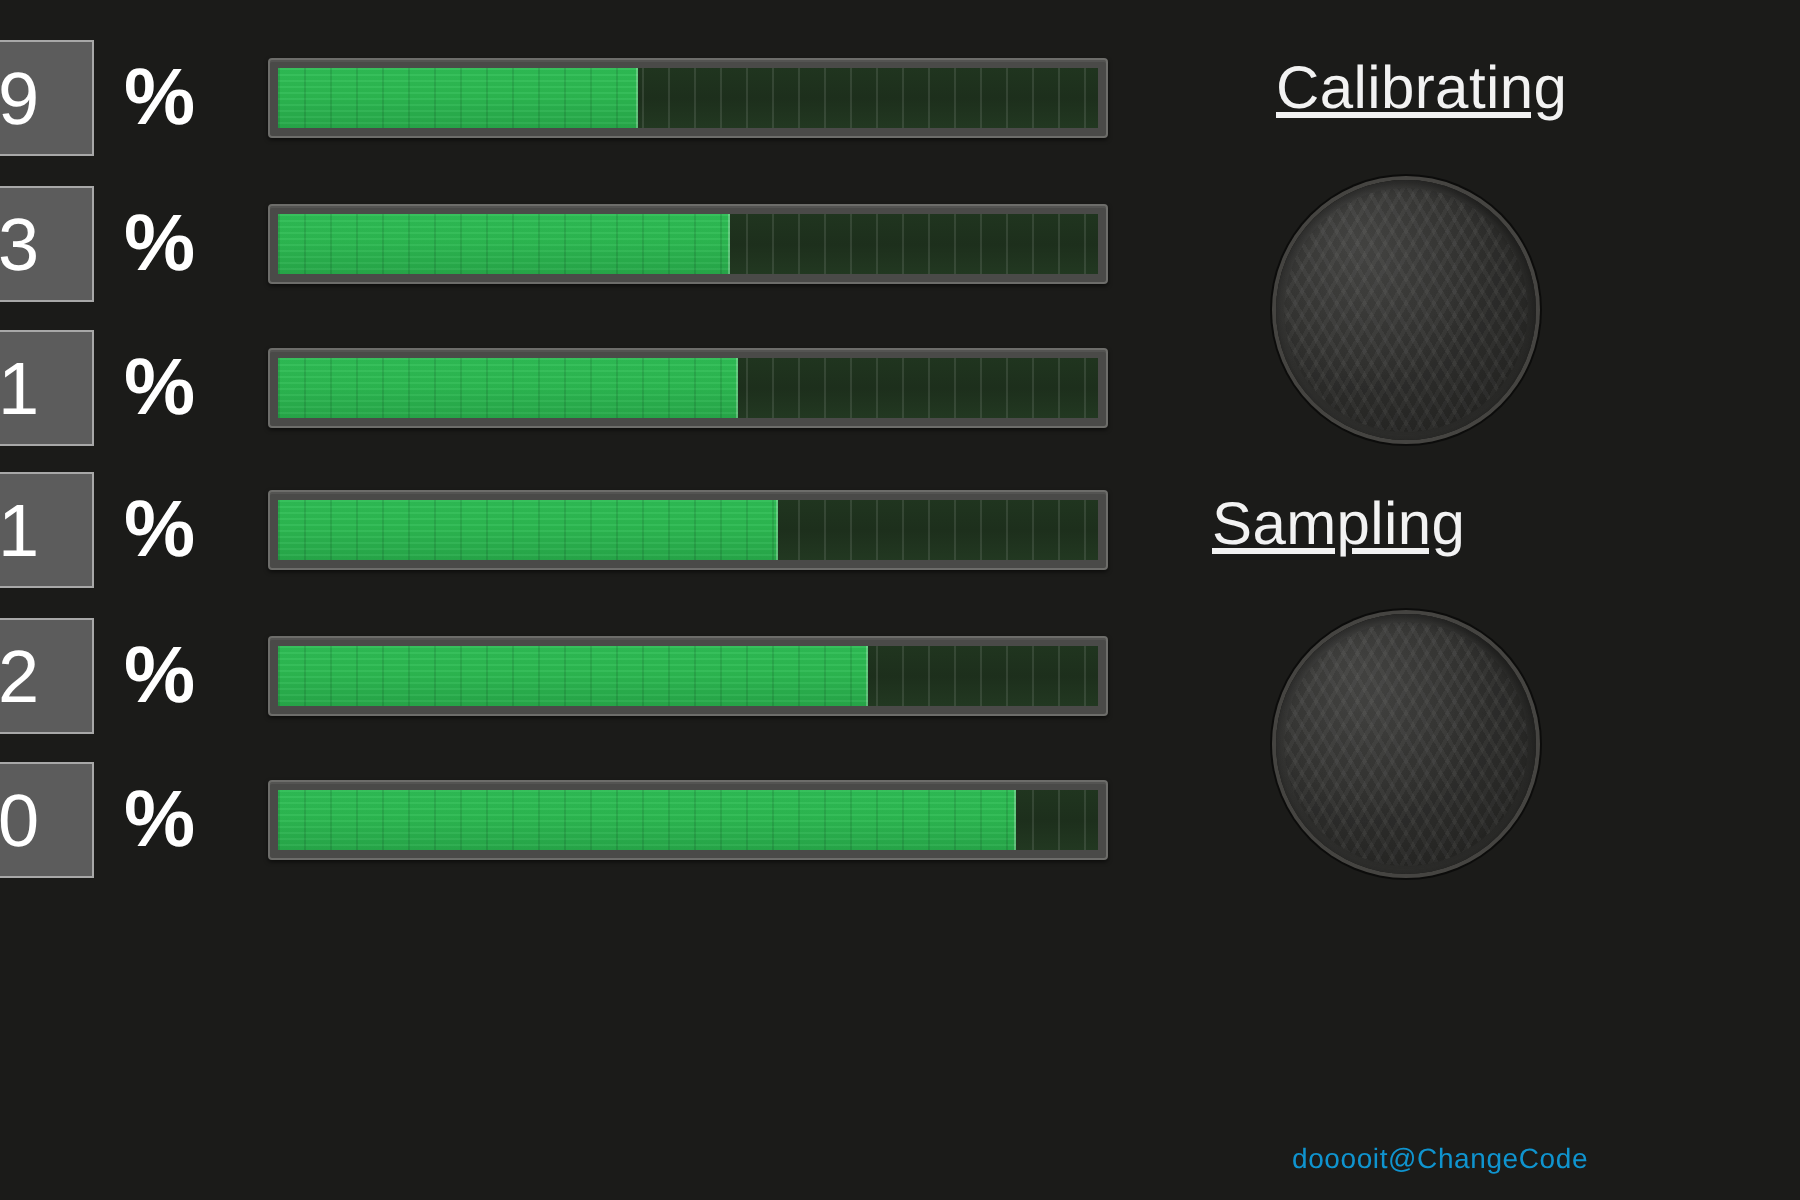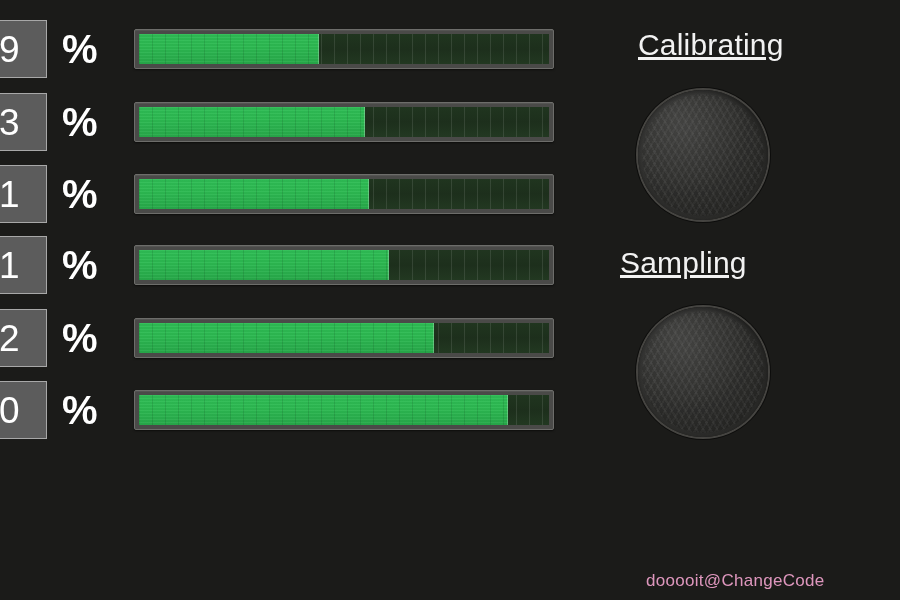--- a/index.html
+++ b/index.html
@@ -161,22 +161,22 @@
   .knob .gloss {
     position: absolute;
     inset: 0;
     border-radius: 50%;
     background: radial-gradient(ellipse at 30% 22%, rgba(255,255,255,0.07) 0%, rgba(255,255,255,0) 55%);
   }
 
   
   .watermark {
     position: absolute;
-    color: #f9a8d4;
-    font-size: 17px;
+    color: #0ea5e9;
+    font-size: 14px;
     letter-spacing: 0.3px;
     white-space: nowrap;
     opacity: 0.88;
   }
 </style>
 </head>
 <body>
 
 <div id="stage" style="background: rgb(27, 27, 25);">
 
@@ -248,21 +248,21 @@
         </div>
       </div>
     </div>
 
   <div id="status-panels">
       <div class="status-label" style="left: 638px; top: 30px;">Calibrating</div>
       <div class="knob" style="left: 638px; top: 90px;">
         <div class="knurl"></div>
         <div class="gloss"></div>
       </div>
-      <div class="status-label" style="left: 620px; top: 248px;">Sampling</div>
+      <div class="status-label" style="left: 606px; top: 248px;">Sampling</div>
       <div class="knob" style="left: 638px; top: 307px;">
         <div class="knurl"></div>
         <div class="gloss"></div>
       </div>
     </div>
 
   <div class="watermark" id="watermark" style="left: 646px; top: 571px;">dooooit@ChangeCode</div>
 
 </div>
 

